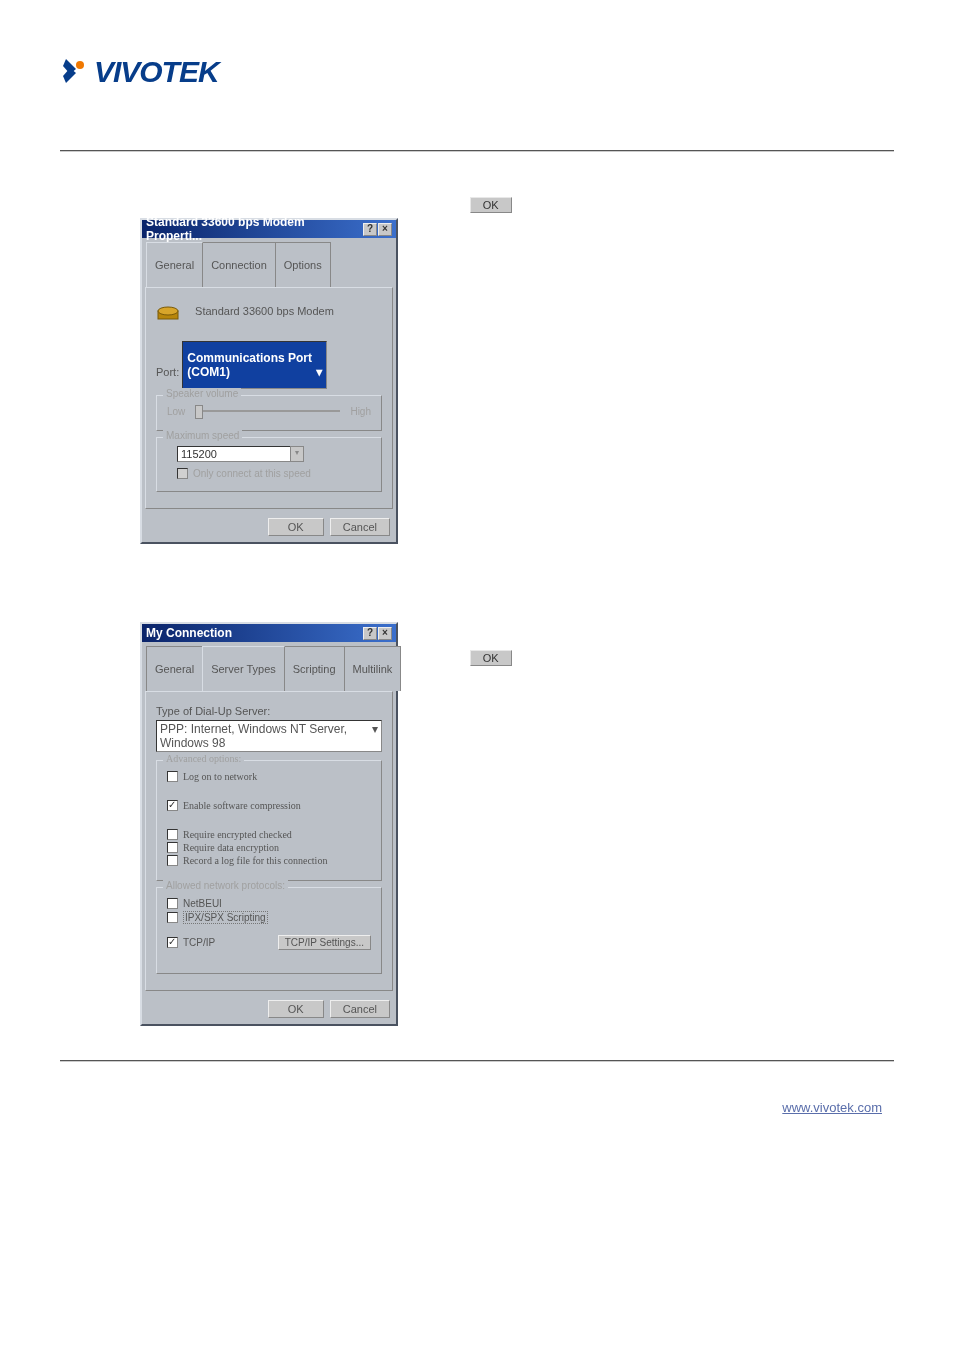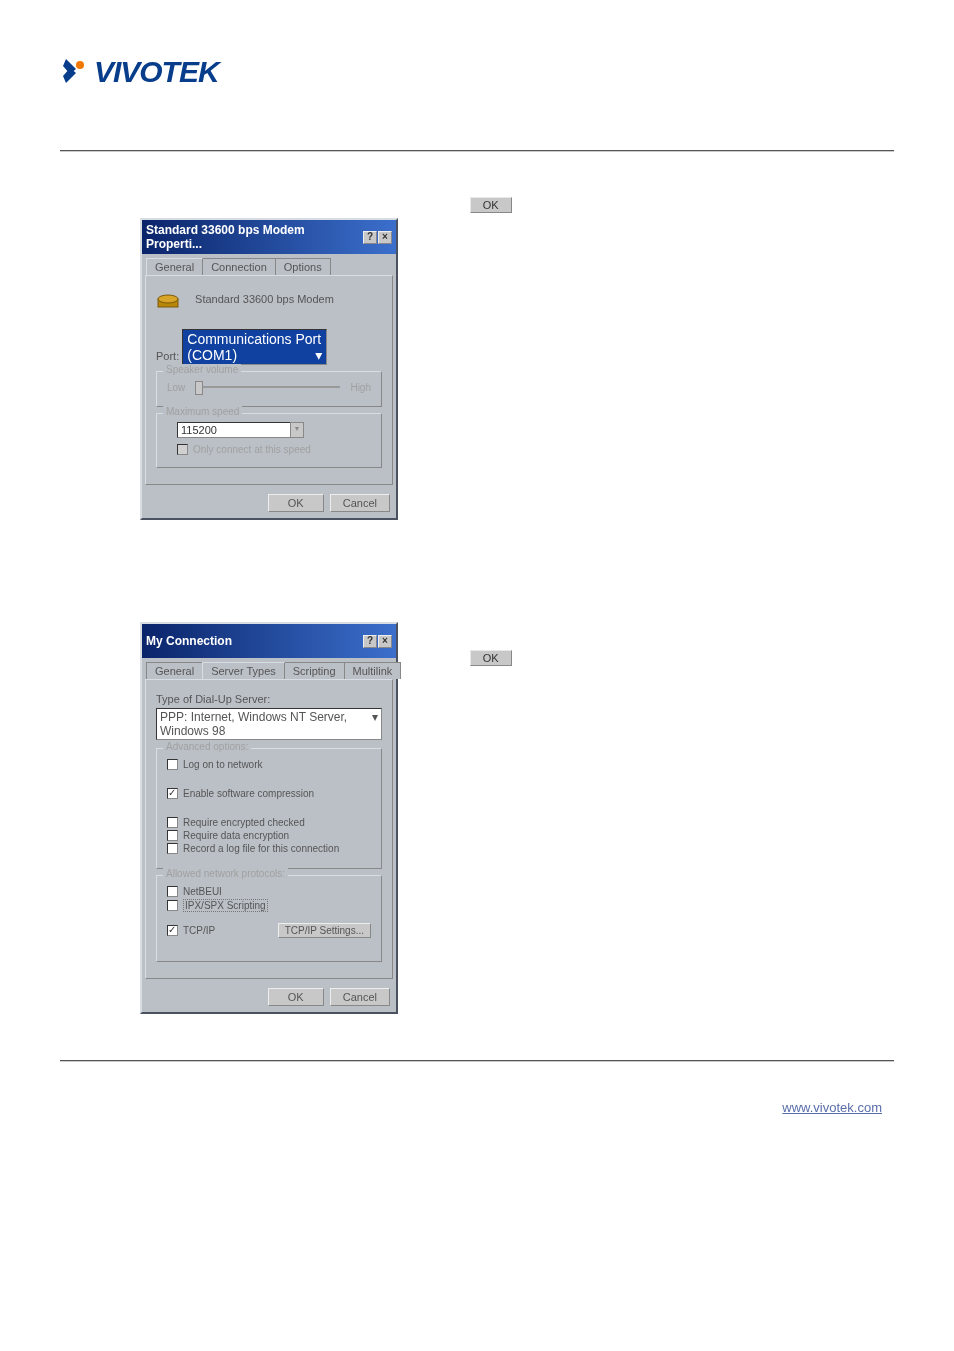--- a/index.html
+++ b/index.html
@@ -86,21 +86,21 @@
   }
   .titlebar {
     background: linear-gradient(to right, #0a246a, #3b6fcc);
     color: #fff;
     font-weight: bold;
     font-size: 12px;
     padding: 2px 4px;
     display: flex;
     justify-content: space-between;
     align-items: center;
-    height: 34px;
+    height: 18px;
   }
   .titlebar-btns { display: flex; gap: 1px; }
   .title-btn {
     width: 14px;
     height: 13px;
     background: #c8c8c8;
     border: 1px solid #888;
     border-top-color: #eee;
     border-left-color: #eee;
     font-size: 10px;
@@ -108,21 +108,21 @@
     text-align: center;
     color: #333;
     font-weight: bold;
   }
   .tabs {
     padding: 4px 4px 0 4px;
     display: flex;
     font-size: 11px;
   }
   .tab {
-    padding: 2px 8px;
+    padding: 16px 8px;
     background: #bbc0c7;
     border: 1px solid #888;
     border-bottom: none;
     color: #555;
     margin-right: -1px;
     position: relative;
     white-space: nowrap;
   }
   .tab.active { background: #bbc0c7; z-index: 2; border-top-color: #d8dde4; border-left-color: #d8dde4; }
   .dialog-body {
@@ -138,24 +138,25 @@
     width: 28px;
     height: 22px;
     vertical-align: middle;
     margin-right: 8px;
   }
   .label-line { margin: 3px 0; color: #555; }
   .port-select {
     display: inline-block;
     background: #1040a0;
     color: #fff;
-    padding: 1px 4px;
-    font-size: 14px;
+    padding: 9px 4px;
+    font-size: 12px;
     border: 1px inset #888;
     width: 145px;
+    font-weight: bold;
   }
   .fieldset {
     border: 1px solid #888;
     border-top-color: #d8dde4;
     border-left-color: #d8dde4;
     padding: 8px 10px 12px 10px;
     margin: 6px 0;
     position: relative;
   }
   .fieldset-title {
@@ -390,21 +391,21 @@
     <div class="tab">Scripting</div>
     <div class="tab">Multilink</div>
   </div>
   <div class="dialog-body">
     <div class="label-line">Type of Dial-Up Server:</div>
     <div class="conn-select">
       <span>PPP: Internet, Windows NT Server, Windows 98</span>
       <span>▾</span>
     </div>
 
-    <div class="fieldset" style="margin-top:8px;">
+    <div class="fieldset" style="margin-top:8px;font-family:Liberation Serif, serif;">
       <span class="fieldset-title">Advanced options:</span>
       <div class="left-chk" style="margin:2px 0;">
         <span class="checkbox white"></span>
         <span>Log on to network</span>
       </div>
       <div class="left-chk" style="margin:18px 0;">
         <span class="checkbox checked"></span>
         <span>Enable software compression</span>
       </div>
       <div class="left-chk" style="margin:2px 0;">

